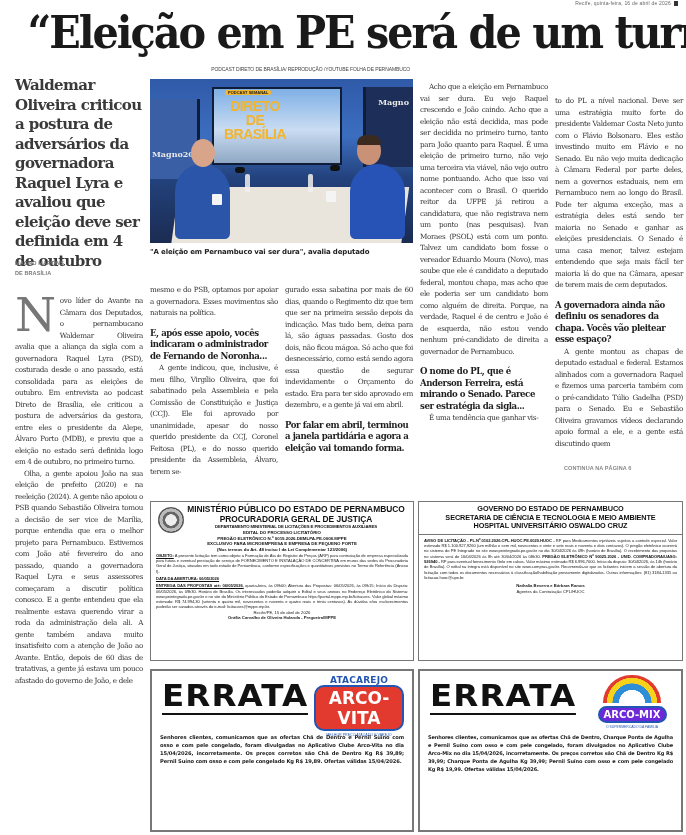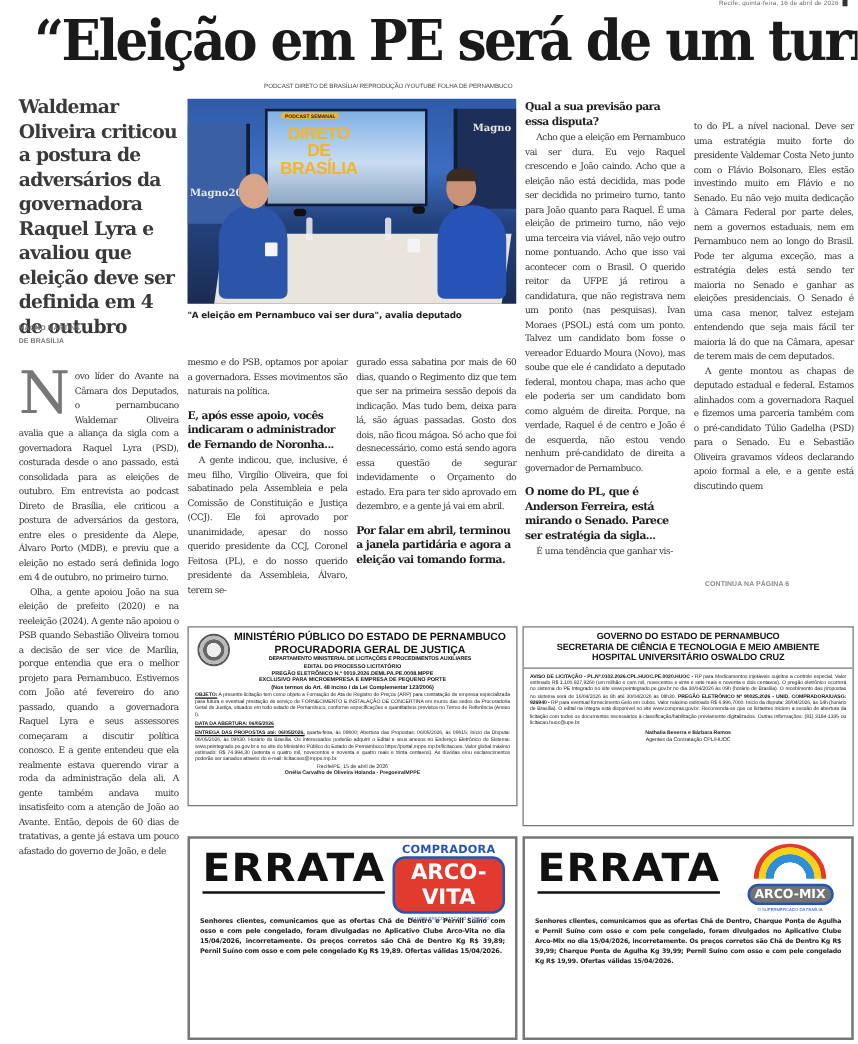--- a/index.html
+++ b/index.html
@@ -53,21 +53,21 @@
   .col p.noindent { text-indent: 0; }
   .col h3 { font-family: "DejaVu Serif", serif; font-weight: bold; font-size: 8.6px; line-height: 11.5px;
     color: #1f1f1f; letter-spacing: -0.45px; margin-top: 9px; text-align: left; }
   .col h3.first { margin-top: 0; }
   .dropcap { float: left; font-family: "DejaVu Serif", serif; font-size: 47px; line-height: 38px; color: #777;
     margin: 1px 4px 0 0; font-weight: normal; }
   .continua { position: absolute; top: 465px; left: 564px; font-family: "Liberation Sans", sans-serif; font-weight: bold;
     font-size: 5.5px; color: #888; letter-spacing: 0.1px; }
 
   .ad { position: absolute; border: 1.5px solid #777; background: #fff; overflow: hidden; }
-  .ad-mp { left: 150px; top: 501px; width: 264px; height: 144px; padding: 3px 5px; }
+  .ad-mp { left: 150px; top: 501px; width: 264px; height: 160px; padding: 3px 5px; }
   .ad-mp .seal { position: absolute; left: 7px; top: 5px; width: 26px; height: 26px; border-radius: 50%;
     background: radial-gradient(circle, #eee 0 30%, #666 32% 45%, #bbb 47% 62%, #555 64% 100%); }
   .ad-mp .t1 { font-family: "Liberation Sans", sans-serif; font-weight: bold; font-size: 8.4px; line-height: 9.5px; text-align: center; margin-left: 28px; color: #111; }
   .ad-mp .t2 { font-family: "Liberation Sans", sans-serif; font-weight: bold; font-size: 8.4px; line-height: 9.5px; text-align: center; margin-left: 28px; color: #111; }
   .ad-mp .t3 { font-family: "Liberation Sans", sans-serif; font-weight: bold; font-size: 4.3px; line-height: 6px; text-align: center; margin-left: 28px; color: #111; letter-spacing: -0.1px; }
   .ad-mp .t4 { font-family: "Liberation Sans", sans-serif; font-weight: bold; font-size: 4.4px; line-height: 5.7px; text-align: center; color: #111; }
   .ad-body { font-family: "Liberation Sans", sans-serif; font-size: 4.1px; line-height: 5.3px; color: #222; text-align: justify; letter-spacing: -0.05px; }
   .ad-body b { color: #111; }
   .ad-body u { text-decoration: underline; }
   .ad-sign { font-family: "Liberation Sans", sans-serif; font-size: 4.2px; line-height: 5.5px; text-align: center; color: #222; }
@@ -83,21 +83,21 @@
   .errata-word { position: absolute; left: 10px; top: 6px; font-family: "DejaVu Sans", sans-serif; font-weight: bold; font-size: 31px; line-height: 36px;
     color: #111; letter-spacing: 1px; border-bottom: 2px solid #111; transform: scaleX(1.05); transform-origin: left; }
   .brand { position: absolute; top: 4px; text-align: center; }
   .brand-vita { right: 8px; width: 90px; }
   .brand-vita .atac { font-family: "DejaVu Sans", sans-serif; font-weight: bold; color: #2356b3; font-size: 9px; letter-spacing: 0.2px; }
   .brand-vita .name { font-family: "DejaVu Sans", sans-serif; font-weight: bold; color: #fff; background: #e23a2e; border: 2px solid #2356b3; border-radius: 10px; font-size: 17px; padding: 1px 4px; display: inline-block; }
   .brand-vita .sub { font-family: "Liberation Sans", sans-serif; font-size: 3.6px; color: #2356b3; margin-top: 2px; }
   .brand-mix { right: 14px; width: 70px; }
   .brand-mix .rainbow { width: 58px; height: 28px; margin: 0 auto; border-radius: 30px 30px 0 0;
     background: radial-gradient(circle at 50% 100%, #fff 0 32%, #2e8fd8 33% 48%, #f7d21b 49% 62%, #e23a2e 63% 78%, transparent 79%); }
-  .brand-mix .name { font-family: "DejaVu Sans", sans-serif; font-weight: bold; color: #fff; background: #737373; border: 2px solid #2356b3; border-radius: 10px; font-size: 10px; padding: 1px 4px; display: inline-block; margin-top: -4px; }
+  .brand-mix .name { font-family: "DejaVu Sans", sans-serif; font-weight: bold; color: #fff; background: #6d28d9; border: 2px solid #2356b3; border-radius: 10px; font-size: 10px; padding: 1px 4px; display: inline-block; margin-top: -4px; }
   .brand-mix .sub { font-family: "Liberation Sans", sans-serif; font-size: 3.4px; color: #2356b3; margin-top: 2px; }
   .errata-text { position: absolute; left: 8px; right: 8px; top: 62px; font-family: "DejaVu Sans", sans-serif; font-weight: bold; font-size: 5.2px; line-height: 8px; color: #222; letter-spacing: -0.12px; text-align: justify; }
 </style>
 </head>
 <body>
 
 <div class="dateline"><span>Recife, quinta-feira, 16 de abril de 2026</span><span class="pg"></span></div>
 
 <h1 class="headline">“Eleição em PE será de um turno só”</h1>
 
@@ -149,28 +149,28 @@
   <h3>E, após esse apoio, vocês indicaram o administrador de Fernando de Noronha...</h3>
   <p><span id="a2a">A gente indicou, que, inclusive, é meu filho, Virgílio Oliveira, que foi sabatinado pela Assembleia e pela Comissão de Constituição e Justiça (CCJ). Ele foi aprovado por unanimidade, apesar do nosso querido presidente da CCJ, Coronel Feitosa (PL), e do nosso querido presidente da Assembleia, Álvaro, terem se-</span></p>
 </div>
 
 <div class="col" style="top:284px; left:285px; width:128px;">
   <p class="noindent" id="a2b">gurado essa sabatina por mais de 60 dias, quando o Regimento diz que tem que ser na primeira sessão depois da indicação. Mas tudo bem, deixa para lá, são águas passadas. Gosto dos dois, não ficou mágoa. Só acho que foi desnecessário, como está sendo agora essa questão de segurar indevidamente o Orçamento do estado. Era para ter sido aprovado em dezembro, e a gente já vai em abril.</p>
   <h3>Por falar em abril, terminou a janela partidária e agora a eleição vai tomando forma.</h3>
 </div>
 
 <div class="col" style="top:81px; left:420px; width:128px;">
-  <h3 class="first">Qual a sua previsão para essa disputa?</h3>
   <p>Acho que a eleição em Pernambuco vai ser dura. Eu vejo Raquel crescendo e João caindo. Acho que a eleição não está decidida, mas pode ser decidida no primeiro turno, tanto para João quanto para Raquel. É uma eleição de primeiro turno, não vejo uma terceira via viável, não vejo outro nome pontuando. Acho que isso vai acontecer com o Brasil. O querido reitor da UFPE já retirou a candidatura, que não registrava nem um ponto (nas pesquisas). Ivan Moraes (PSOL) está com um ponto. Talvez um candidato bom fosse o vereador Eduardo Moura (Novo), mas soube que ele é candidato a deputado federal, montou chapa, mas acho que ele poderia ser um candidato bom como alguém de direita. Porque, na verdade, Raquel é de centro e João é de esquerda, não estou vendo nenhum pré-candidato de direita a governador de Pernambuco.</p>
   <h3>O nome do PL, que é Anderson Ferreira, está mirando o Senado. Parece ser estratégia da sigla...</h3>
   <p id="a5a">É uma tendência que ganhar vis-</p>
 </div>
 
 <div class="col" style="top:95px; left:555px; width:128px;">
   <p class="noindent" id="a5b">to do PL a nível nacional. Deve ser uma estratégia muito forte do presidente Valdemar Costa Neto junto com o Flávio Bolsonaro. Eles estão investindo muito em Flávio e no Senado. Eu não vejo muita dedicação à Câmara Federal por parte deles, nem a governos estaduais, nem em Pernambuco nem ao longo do Brasil. Pode ter alguma exceção, mas a estratégia deles está sendo ter maioria no Senado e ganhar as eleições presidenciais. O Senado é uma casa menor, talvez estejam entendendo que seja mais fácil ter maioria lá do que na Câmara, apesar de terem mais de cem deputados.</p>
+  <h3>A governadora ainda não definiu os senadores da chapa. Vocês vão pleitear esse espaço?</h3>
   <p>A gente montou as chapas de deputado estadual e federal. Estamos alinhados com a governadora Raquel e fizemos uma parceria também com o pré-candidato Túlio Gadelha (PSD) para o Senado. Eu e Sebastião Oliveira gravamos vídeos declarando apoio formal a ele, e a gente está discutindo quem</p>
 </div>
 
 <div class="continua">CONTINUA NA PÁGINA 6</div>
 
 <div class="ad ad-mp">
   <div class="seal"></div>
   <div class="t1">MINISTÉRIO PÚBLICO DO ESTADO DE PERNAMBUCO</div>
   <div class="t2">PROCURADORIA GERAL DE JUSTIÇA</div>
   <div class="t3">DEPARTAMENTO MINISTERIAL DE LICITAÇÕES E PROCEDIMENTOS AUXILIARES</div>
@@ -194,21 +194,21 @@
   <div class="bd">
     <div class="ad-body"><b>AVISO DE LICITAÇÃO - PL.Nº.0102.2026.CPL.HUOC.PE.0020.HUOC -</b> <span>RP para Medicamentos injetáveis sujeitos a controle especial. Valor estimado R$ 1.100.927,9260 (um milhão e cem mil, novecentos e vinte e sete reais e noventa e dois centavos). O pregão eletrônico ocorrerá no sistema do PE Integrado no site www.peintegrado.pe.gov.br no dia 30/04/2026 às 09h (horário de Brasília). O recebimento das propostas no sistema será de 16/04/2026 às 8h até 30/04/2026 às 08h30.</span> <b>PREGÃO ELETRÔNICO Nº 90025.2026 - UNID. COMPRADORA/UASG: 926940 -</b> <span>RP para eventual fornecimento Gelo em cubos. Valor máximo estimado R$ 6.996,7000. Início da disputa: 30/04/2026, às 14h (horário de Brasília). O edital na íntegra está disponível no site www.compras.gov.br. Recomenda-se que os licitantes iniciem a sessão de abertura da licitação com todos os documentos necessários à classificação/habilitação previamente digitalizados. Outras informações: (81) 3184-1335 ou licitacao.huoc@upe.br.</span></div>
     <div class="ad-sign" style="font-weight:bold;margin-top:3px;">Nathalia Beserra e Bárbara Ramos</div>
     <div class="ad-sign">Agentes da Contratação CPL/HUOC</div>
   </div>
 </div>
 
 <div class="ad ad-errata left">
   <div class="errata-word">ERRATA</div>
   <div class="brand brand-vita">
-    <div class="atac">COMPRADORA</div>
+    <div class="atac">ATACAREJO</div>
     <div class="name">ARCO-VITA</div>
     <div class="sub">MELHOR PREÇO ATACADO E VAREJO</div>
   </div>
   <div class="errata-text">Senhores clientes, comunicamos que as ofertas Chã de Dentro e Pernil Suíno com osso e com pele congelado, foram divulgadas no Aplicativo Clube Arco-Vita no dia 15/04/2026, incorretamente. Os preços corretos são Chã de Dentro Kg R$ 39,89; Pernil Suíno com osso e com pele congelado Kg R$ 19,89. Ofertas válidas 15/04/2026.</div>
 </div>
 
 <div class="ad ad-errata right">
   <div class="errata-word">ERRATA</div>
   <div class="brand brand-mix">
     <div class="rainbow"></div>

